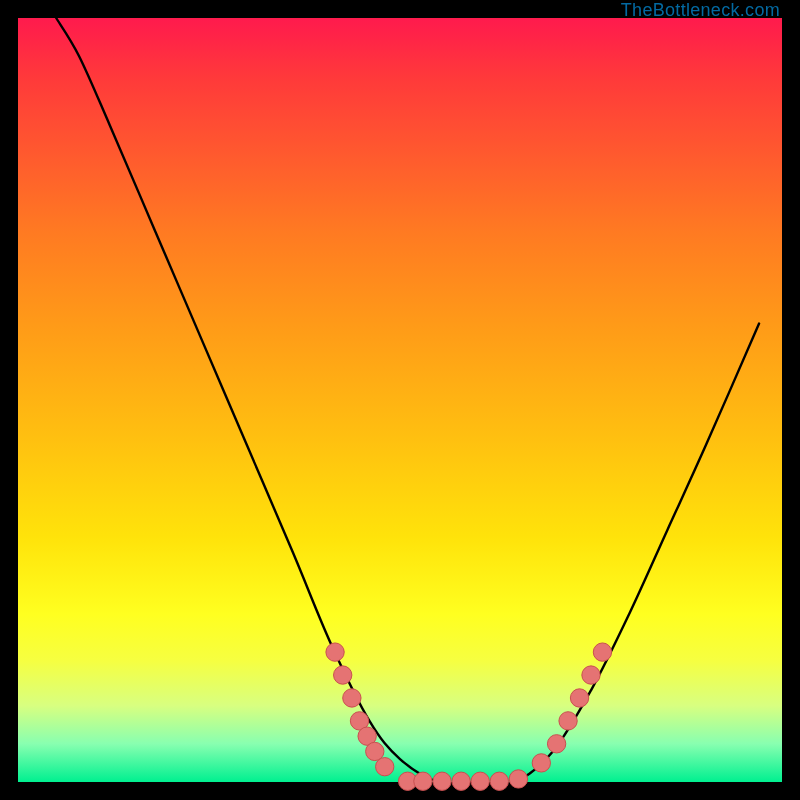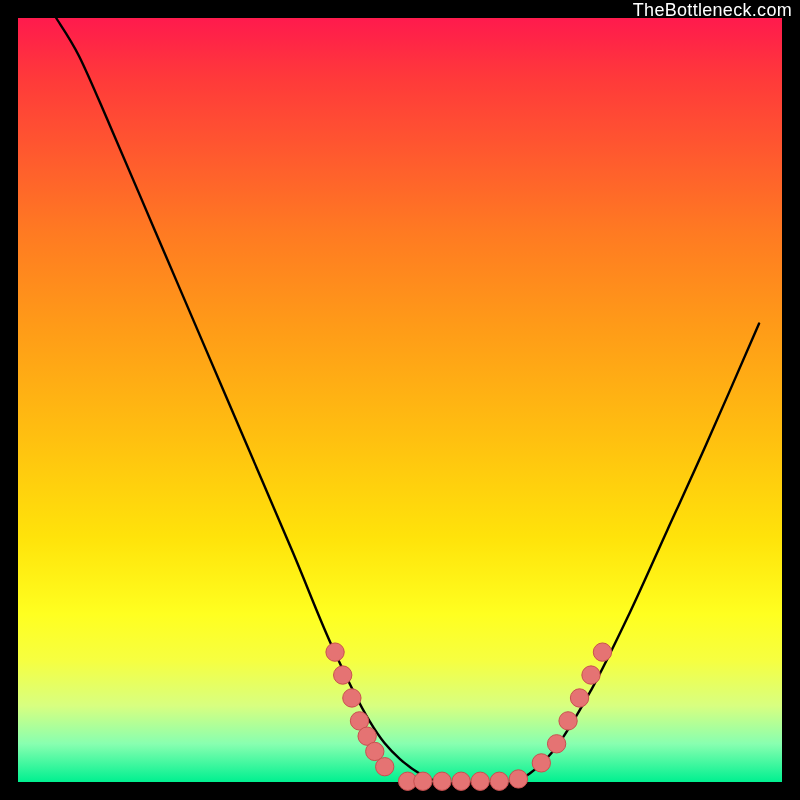--- a/index.html
+++ b/index.html
@@ -35,22 +35,22 @@
       #ffff20 78%,
       #f6ff40 84%,
       #d8ff80 90%,
       #88ffb0 95%,
       #00f090 100%
     );
   }
   .watermark {
     position: absolute;
     top: 0;
-    right: 8px;
-    color: #ffffff;
+    right: 20px;
+    color: #0369a1;
     font-size: 18px;
     letter-spacing: 0.3px;
     user-select: none;
   }
   svg.curve-layer {
     position: absolute;
     left: 18px;
     top: 18px;
     width: 764px;
     height: 764px;

